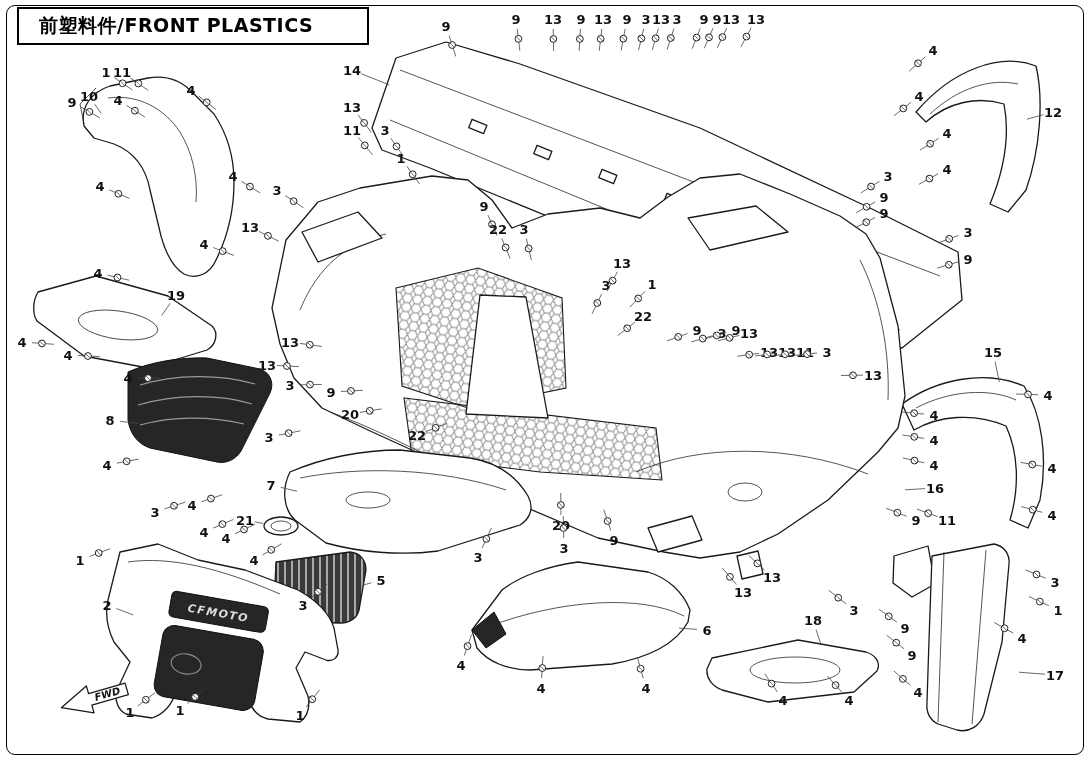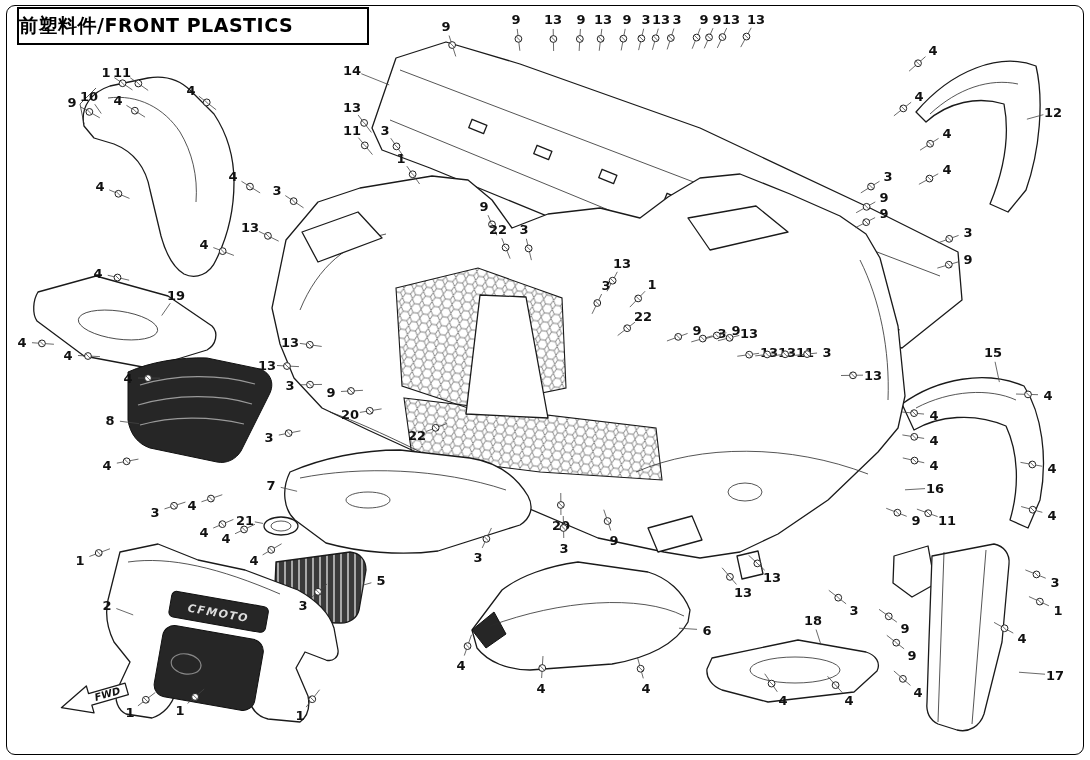--- a/index.html
+++ b/index.html
@@ -2,21 +2,21 @@
 <html><head>
 <meta charset="utf-8">
 <style>
   html,body{margin:0;padding:0;background:#fff;}
   .page{position:relative;width:1090px;height:760px;background:#fff;
         font-family:"DejaVu Sans",sans-serif;overflow:hidden;}
   .border-frame{position:absolute;left:6px;top:5px;right:6px;bottom:5px;
         border:1.6px solid #000;border-radius:9px;pointer-events:none;}
   .title-box{position:absolute;left:17px;top:7px;width:352px;height:38px;
         border:2px solid #000;background:#fff;display:flex;align-items:center;
-        padding:0 0;box-sizing:border-box;font-size:19px;font-weight:bold;
+        padding:0 20px;box-sizing:border-box;font-size:19px;font-weight:bold;
         color:#000;z-index:5;letter-spacing:.5px;}
   svg.diagram{position:absolute;left:0;top:0;}
   .part{fill:#fff;stroke:#1a1a1a;stroke-width:1.3;stroke-linejoin:round;}
   .part-dark{fill:#262626;stroke:#111;stroke-width:1;stroke-linejoin:round;}
   .inner{fill:none;stroke:#2a2a2a;stroke-width:0.8;}
   .stripe{fill:none;stroke:#9a9a9a;stroke-width:1.2;}
   .hexfill{fill:url(#hexp);stroke:#1a1a1a;stroke-width:1.1;}
   .num{font:bold 13px "DejaVu Sans",sans-serif;fill:#111;
        text-anchor:middle;dominant-baseline:central;}
   .leader{stroke:#444;stroke-width:0.8;fill:none;}

